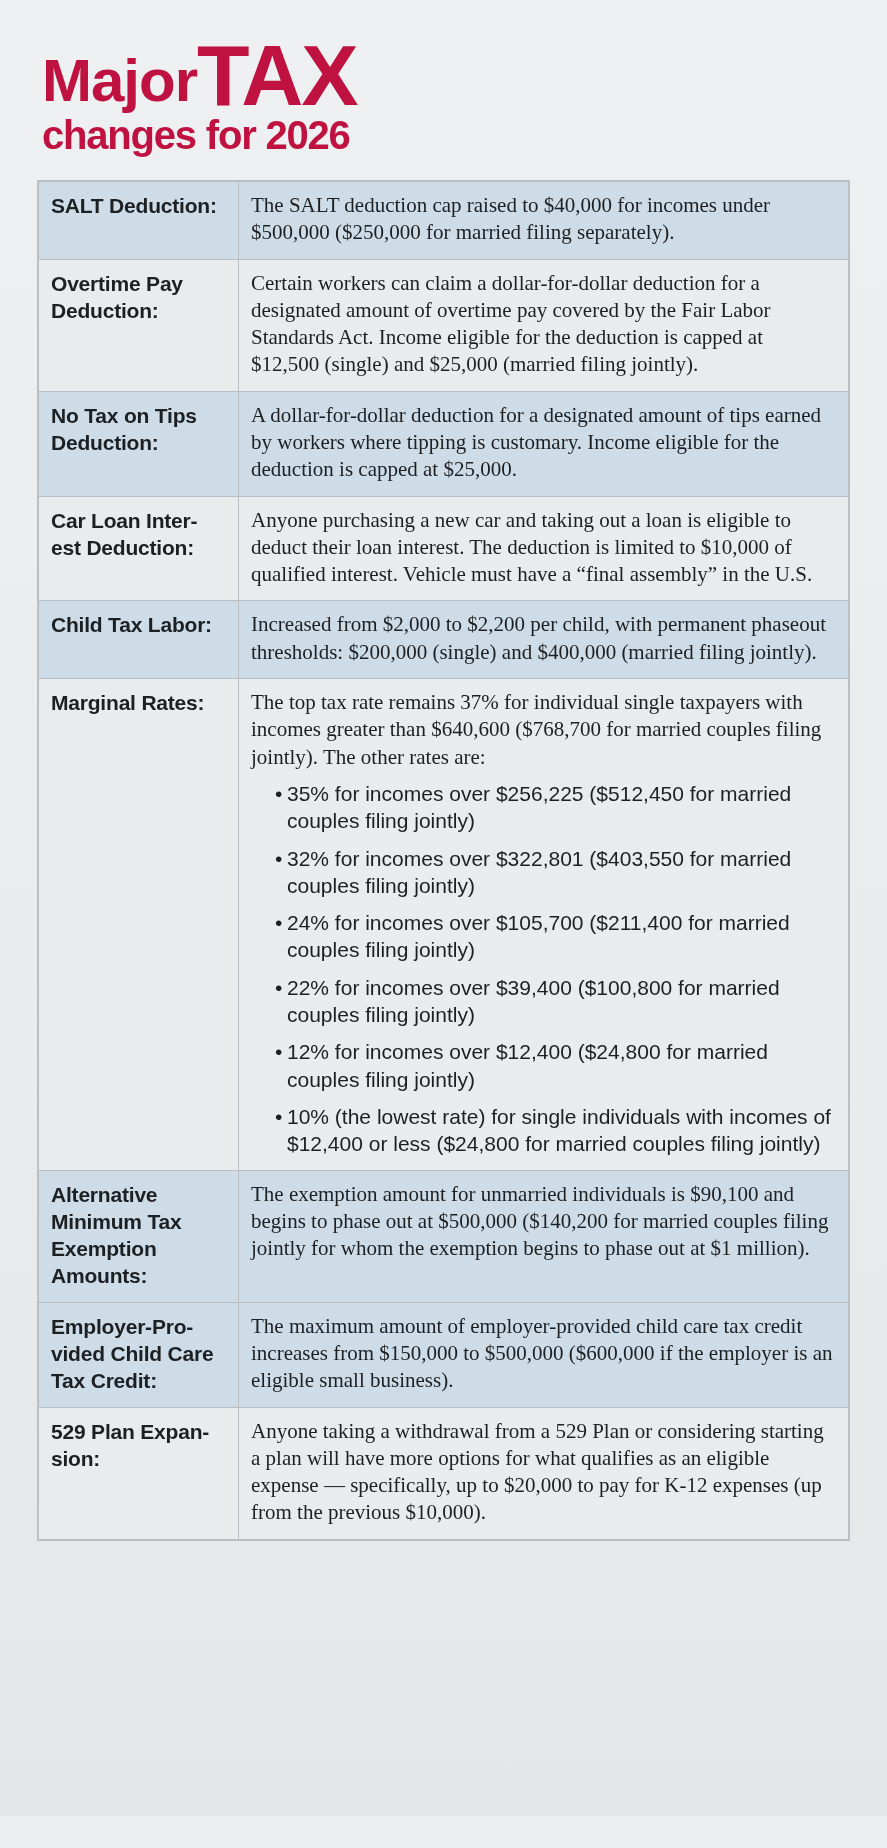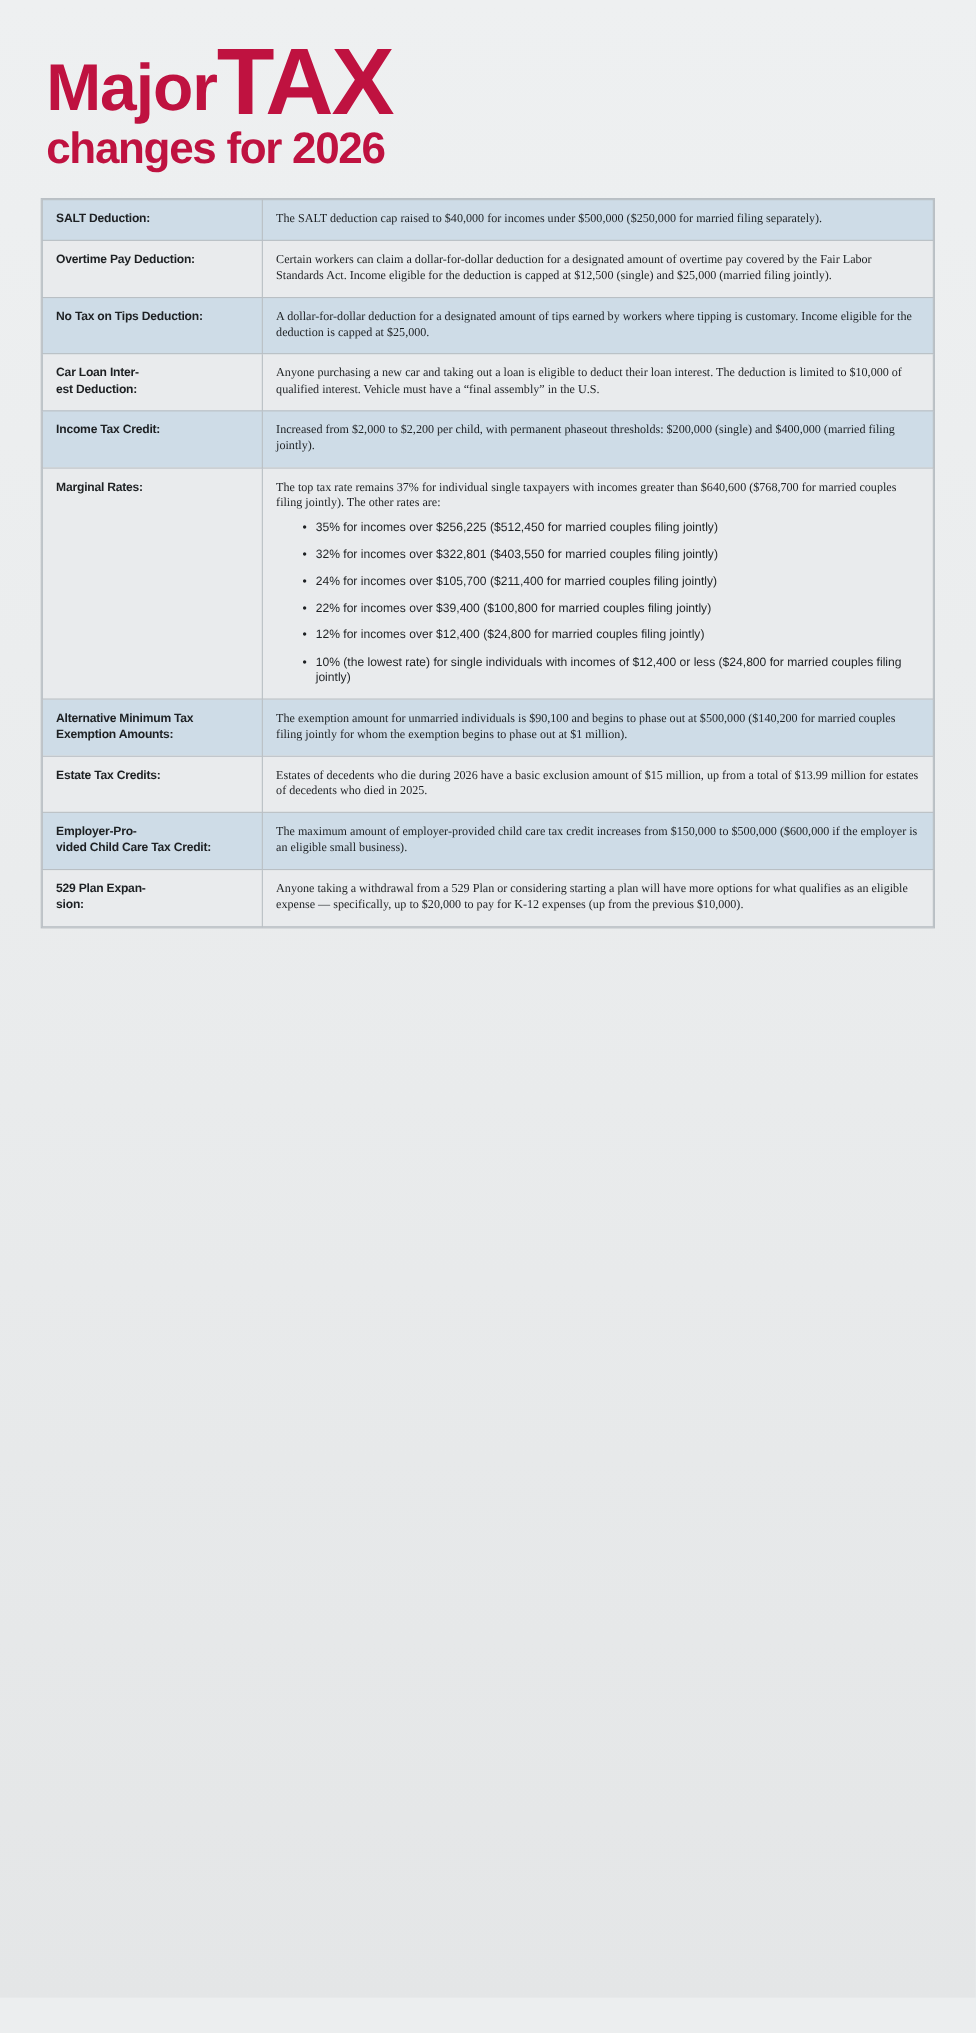--- a/index.html
+++ b/index.html
@@ -66,21 +66,21 @@
   table.tax-table tr.row-blue > td {
     background: #cedce7;
   }
   table.tax-table tr.row-gray > td {
     background: #e9ebed;
   }
   table.tax-table td {
     border: 1px solid #b9bfc4;
     vertical-align: top;
     padding: 10px 12px 12px 12px;
-    font-size: 11px;
+    font-size: 21px;
     line-height: 1.30;
     color: #1d2023;
   }
   td.label-cell {
     width: 175px;
     font-weight: 700;
     font-size: 15px;
     letter-spacing: -0.2px;
     line-height: 1.30;
     padding-left: 14px;
@@ -155,21 +155,21 @@
         </tr>
 
         <tr class="row-gray">
           <td class="label-cell">Car Loan Inter-<br>est Deduction:</td>
           <td class="body-cell">
             <p class="body-para">Anyone purchasing a new car and taking out a loan is eligible to deduct their loan interest. The deduction is limited to $10,000 of qualified interest. Vehicle must have a “final assembly” in the U.S.</p>
           </td>
         </tr>
 
         <tr class="row-blue">
-          <td class="label-cell">Income Tax Credit:</td>
+          <td class="label-cell">Child Tax Labor:</td>
           <td class="body-cell">
             <p class="body-para">Increased from $2,000 to $2,200 per child, with permanent phaseout thresholds: $200,000 (single) and $400,000 (married filing jointly).</p>
           </td>
         </tr>
 
         <tr class="row-gray">
           <td class="label-cell">Marginal Rates:</td>
           <td class="body-cell">
             <p class="body-para">The top tax rate remains 37% for individual single taxpayers with incomes greater than $640,600 ($768,700 for married couples filing jointly). The other rates are:</p>
             <ul class="rates-list">
@@ -183,26 +183,20 @@
           </td>
         </tr>
 
         <tr class="row-blue">
           <td class="label-cell">Alternative Minimum Tax Exemption Amounts:</td>
           <td class="body-cell">
             <p class="body-para">The exemption amount for unmarried individuals is $90,100 and begins to phase out at $500,000 ($140,200 for married couples filing jointly for whom the exemption begins to phase out at $1 million).</p>
           </td>
         </tr>
 
-        <tr class="row-gray">
-          <td class="label-cell">Estate Tax Credits:</td>
-          <td class="body-cell">
-            <p class="body-para">Estates of decedents who die during 2026 have a basic exclusion amount of $15 million, up from a total of $13.99 million for estates of decedents who died in 2025.</p>
-          </td>
-        </tr>
 
         <tr class="row-blue">
           <td class="label-cell">Employer-Pro-<br>vided Child Care Tax Credit:</td>
           <td class="body-cell">
             <p class="body-para">The maximum amount of employer-provided child care tax credit increases from $150,000 to $500,000 ($600,000 if the employer is an eligible small business).</p>
           </td>
         </tr>
 
         <tr class="row-gray">
           <td class="label-cell">529 Plan Expan-<br>sion:</td>

